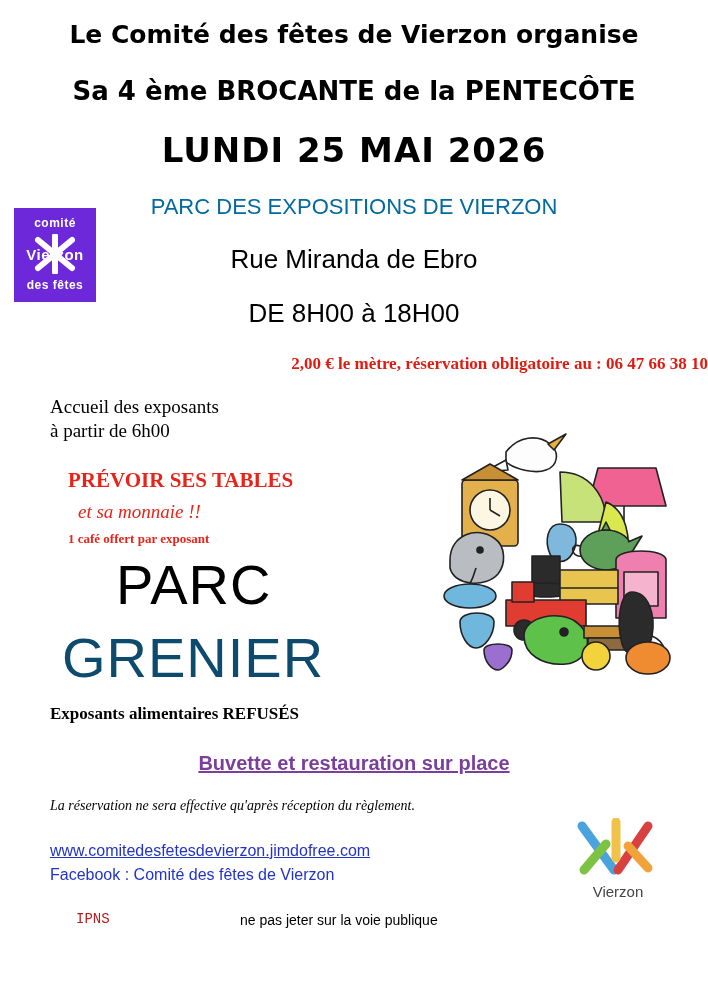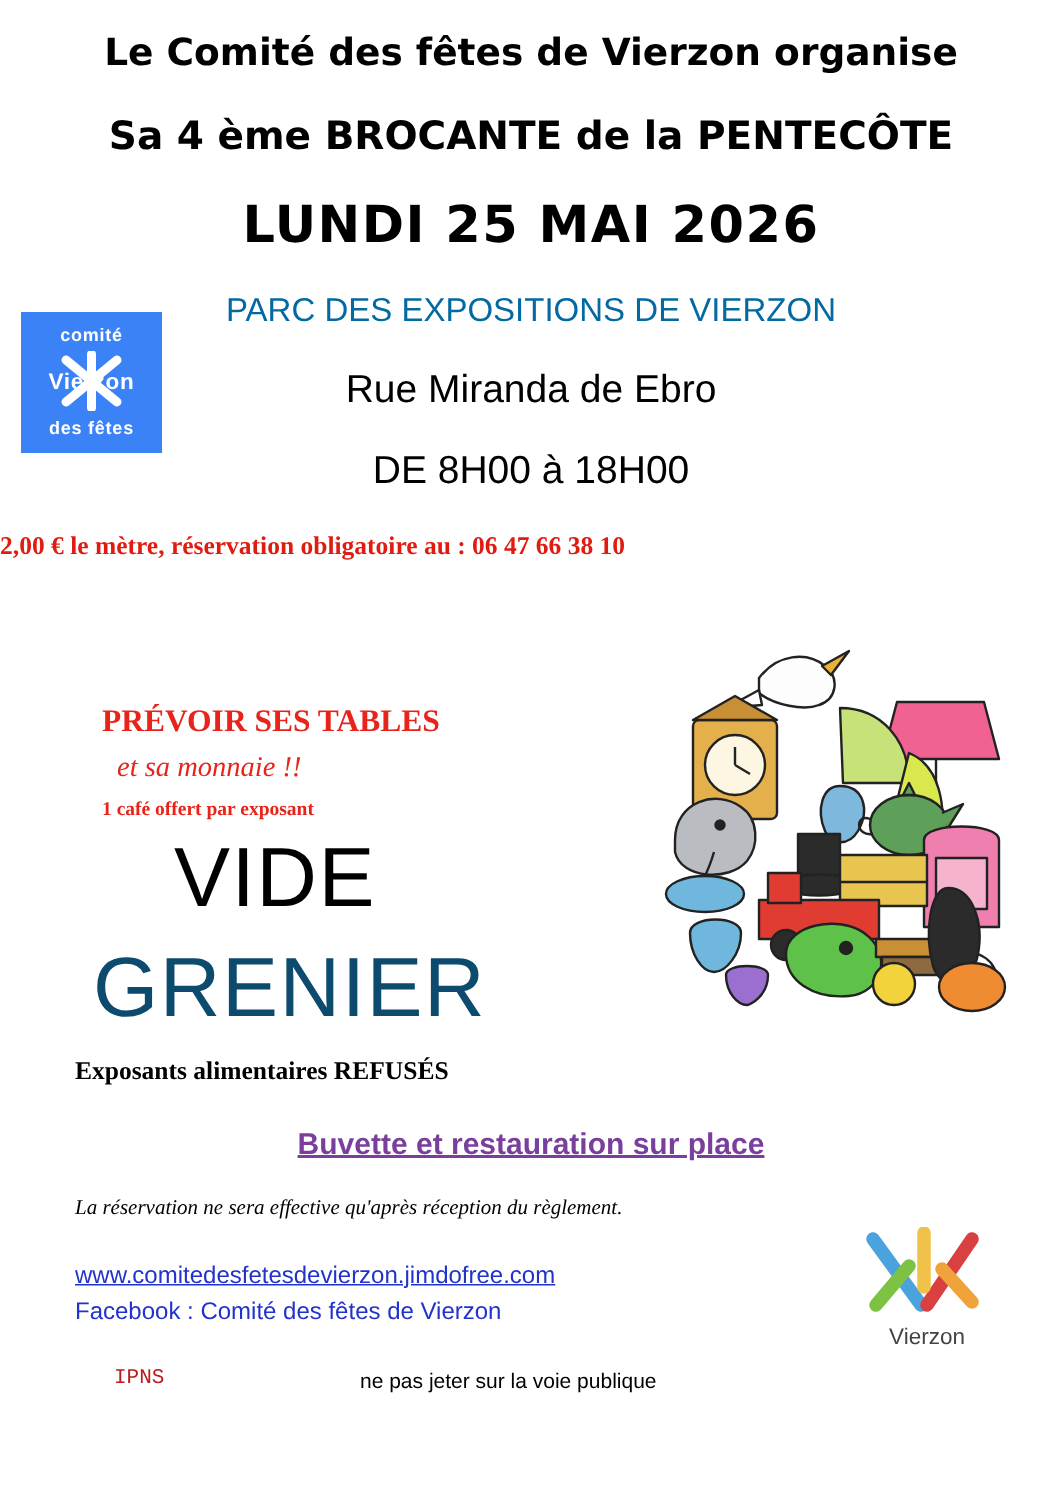--- a/index.html
+++ b/index.html
@@ -85,35 +85,35 @@
     text-align: center;
     font-family: "Liberation Sans", sans-serif;
     font-size: 26px;
     color: #000000;
   }
   .line-prix {
     position: absolute;
     top: 354px;
     left: 0;
     width: 708px;
-    text-align: left;
+    text-align: right;
     font-family: "Liberation Serif", serif;
     font-size: 17px;
     font-weight: bold;
     color: #e01b10;
   }
 
   
   .logo-box {
     position: absolute;
     left: 14px;
     top: 208px;
-    width: 94px;
+    width: 82px;
     height: 94px;
-    background: #3b82f6;
+    background: #6d28d9;
     color: #ffffff;
     overflow: hidden;
   }
   .logo-box .lt {
     position: absolute;
     width: 100%;
     text-align: center;
     font-family: "Liberation Sans", sans-serif;
     font-weight: bold;
     font-size: 12px;
@@ -297,26 +297,30 @@
         <line x1="6" y1="6" x2="40" y2="34" stroke="#ffffff"></line>
         <line x1="40" y1="6" x2="6" y2="34" stroke="#ffffff"></line>
         <line x1="23" y1="2" x2="23" y2="38" stroke="#ffffff"></line>
       </g>
     </svg>
     <div class="lt lt1">comité</div>
     <div class="lt lt2">Vierzon</div>
     <div class="lt lt3">des fêtes</div>
   </div>
 
+  <div class="accueil">
+    <div>Accueil des exposants</div>
+    <div>à partir de 6h00</div>
+  </div>
 
   <div class="prevoir">PRÉVOIR SES TABLES</div>
   <div class="monnaie">et sa monnaie !!</div>
   <div class="cafe">1 café offert par exposant</div>
 
-  <div class="vide">VIDE</div>
+  <div class="vide">PARC</div>
   <div class="grenier">GRENIER</div>
 
   <div class="refuses">Exposants alimentaires REFUSÉS</div>
   <div class="buvette">Buvette et restauration sur place</div>
   <div class="reservation-note">La réservation ne sera effective qu'après réception du règlement.</div>
 
   <a class="website" href="#">www.comitedesfetesdevierzon.jimdofree.com</a>
   <div class="facebook">Facebook : Comité des fêtes de Vierzon</div>
 
   <div class="ipns">IPNS</div>

